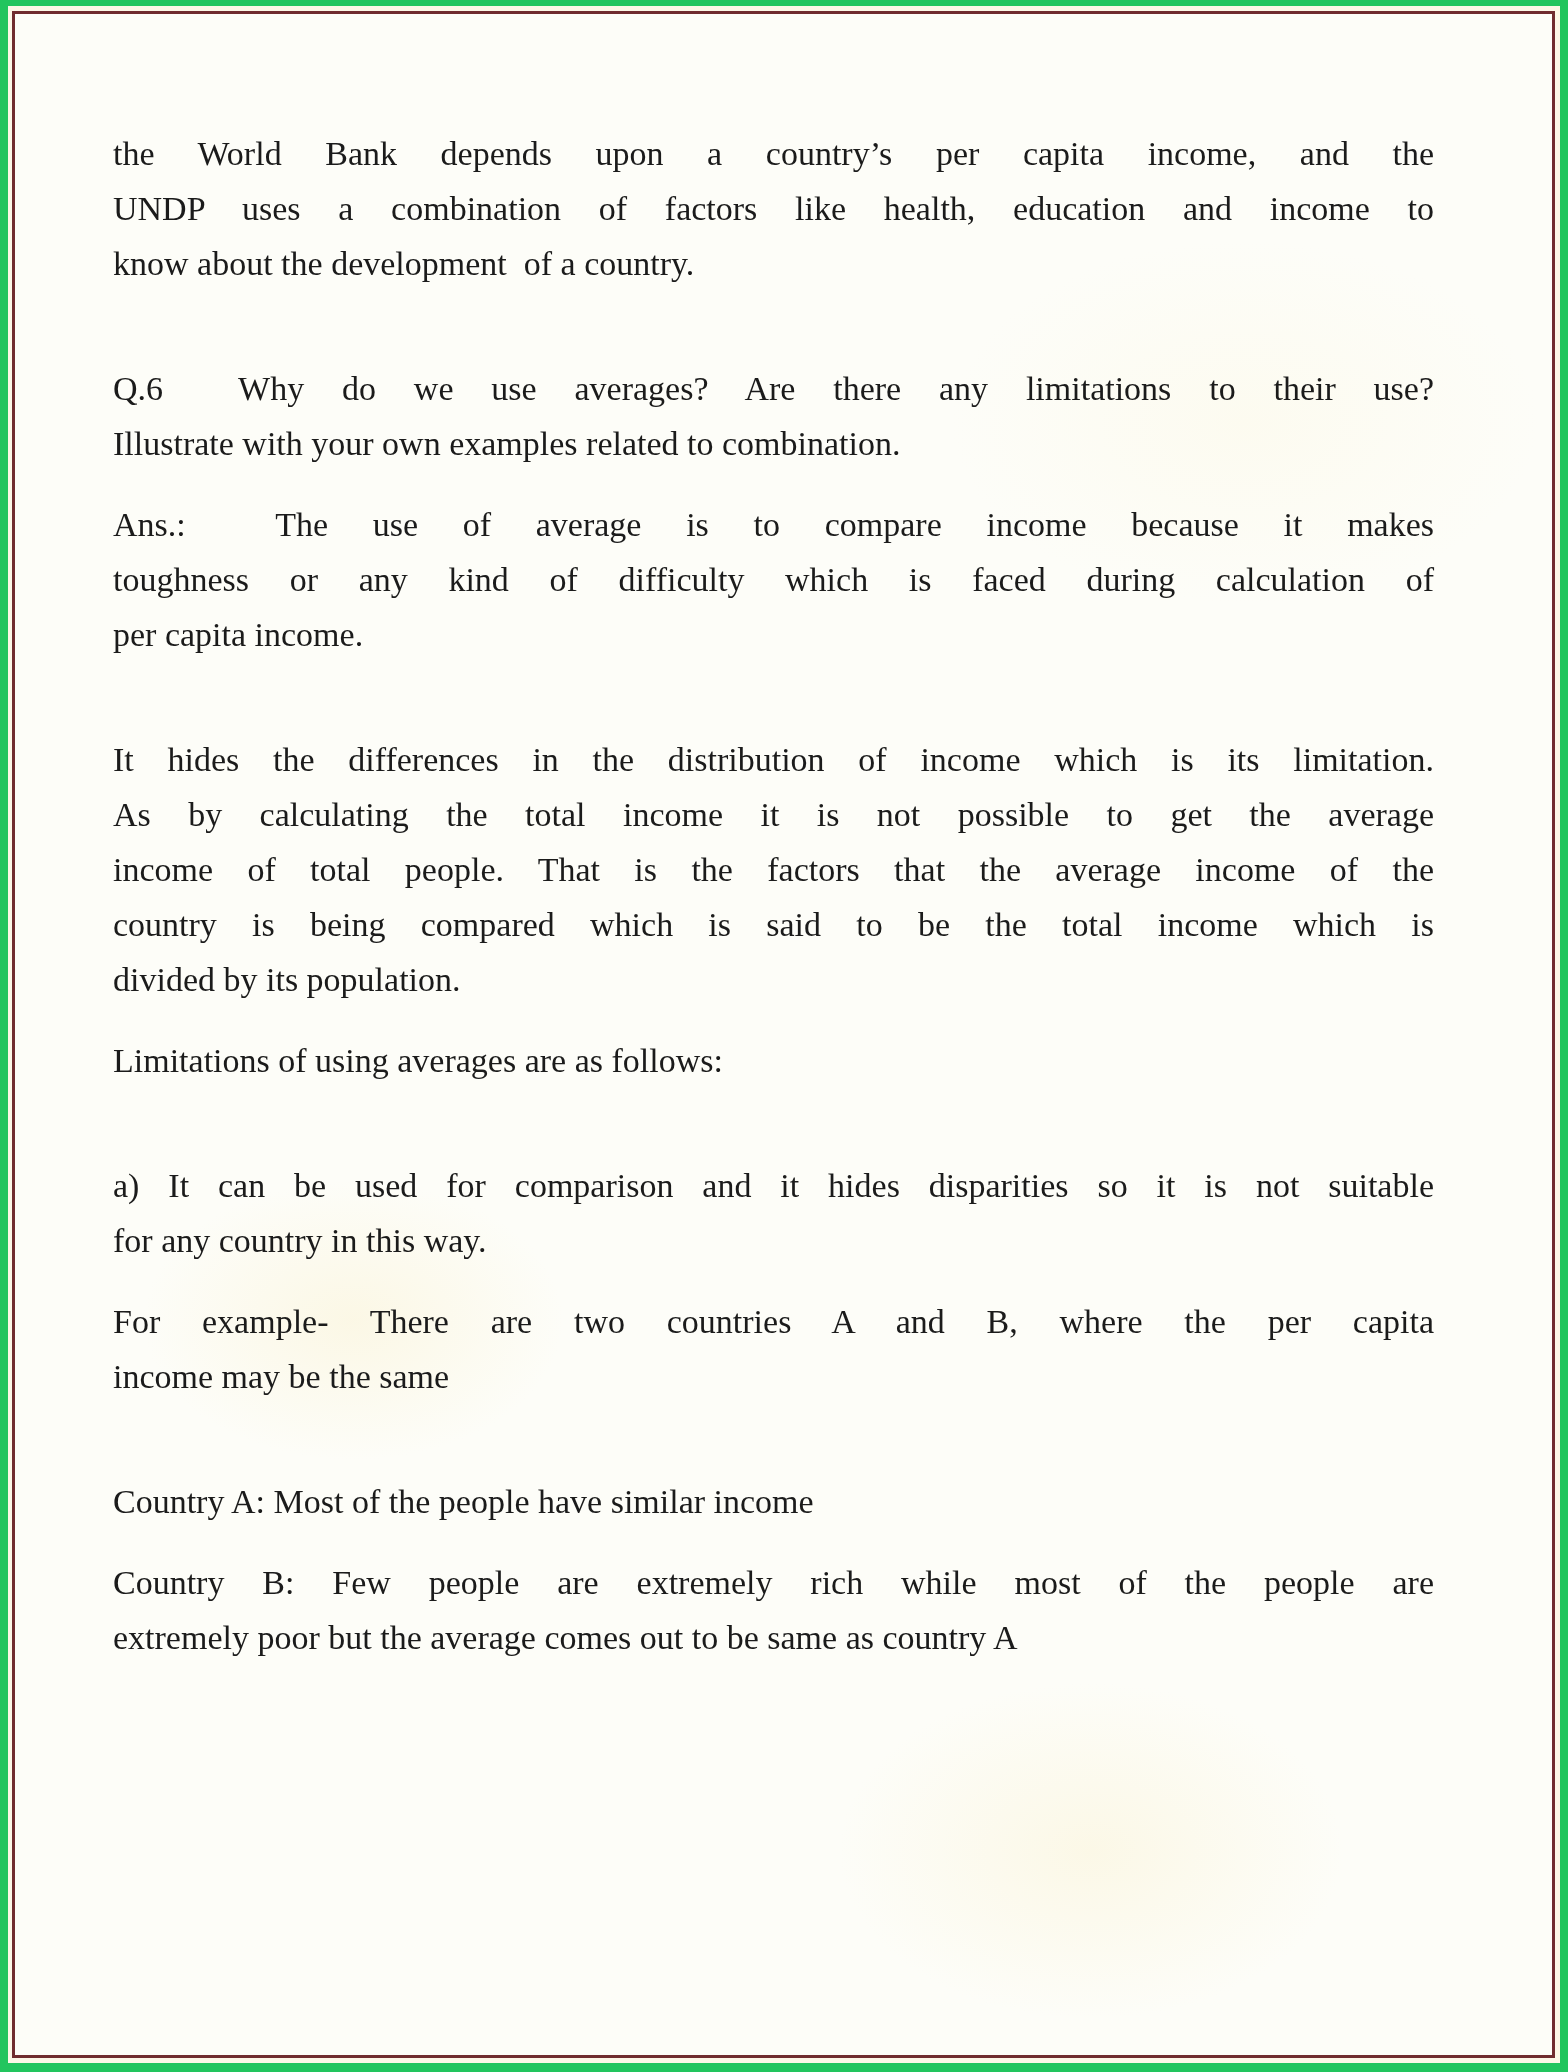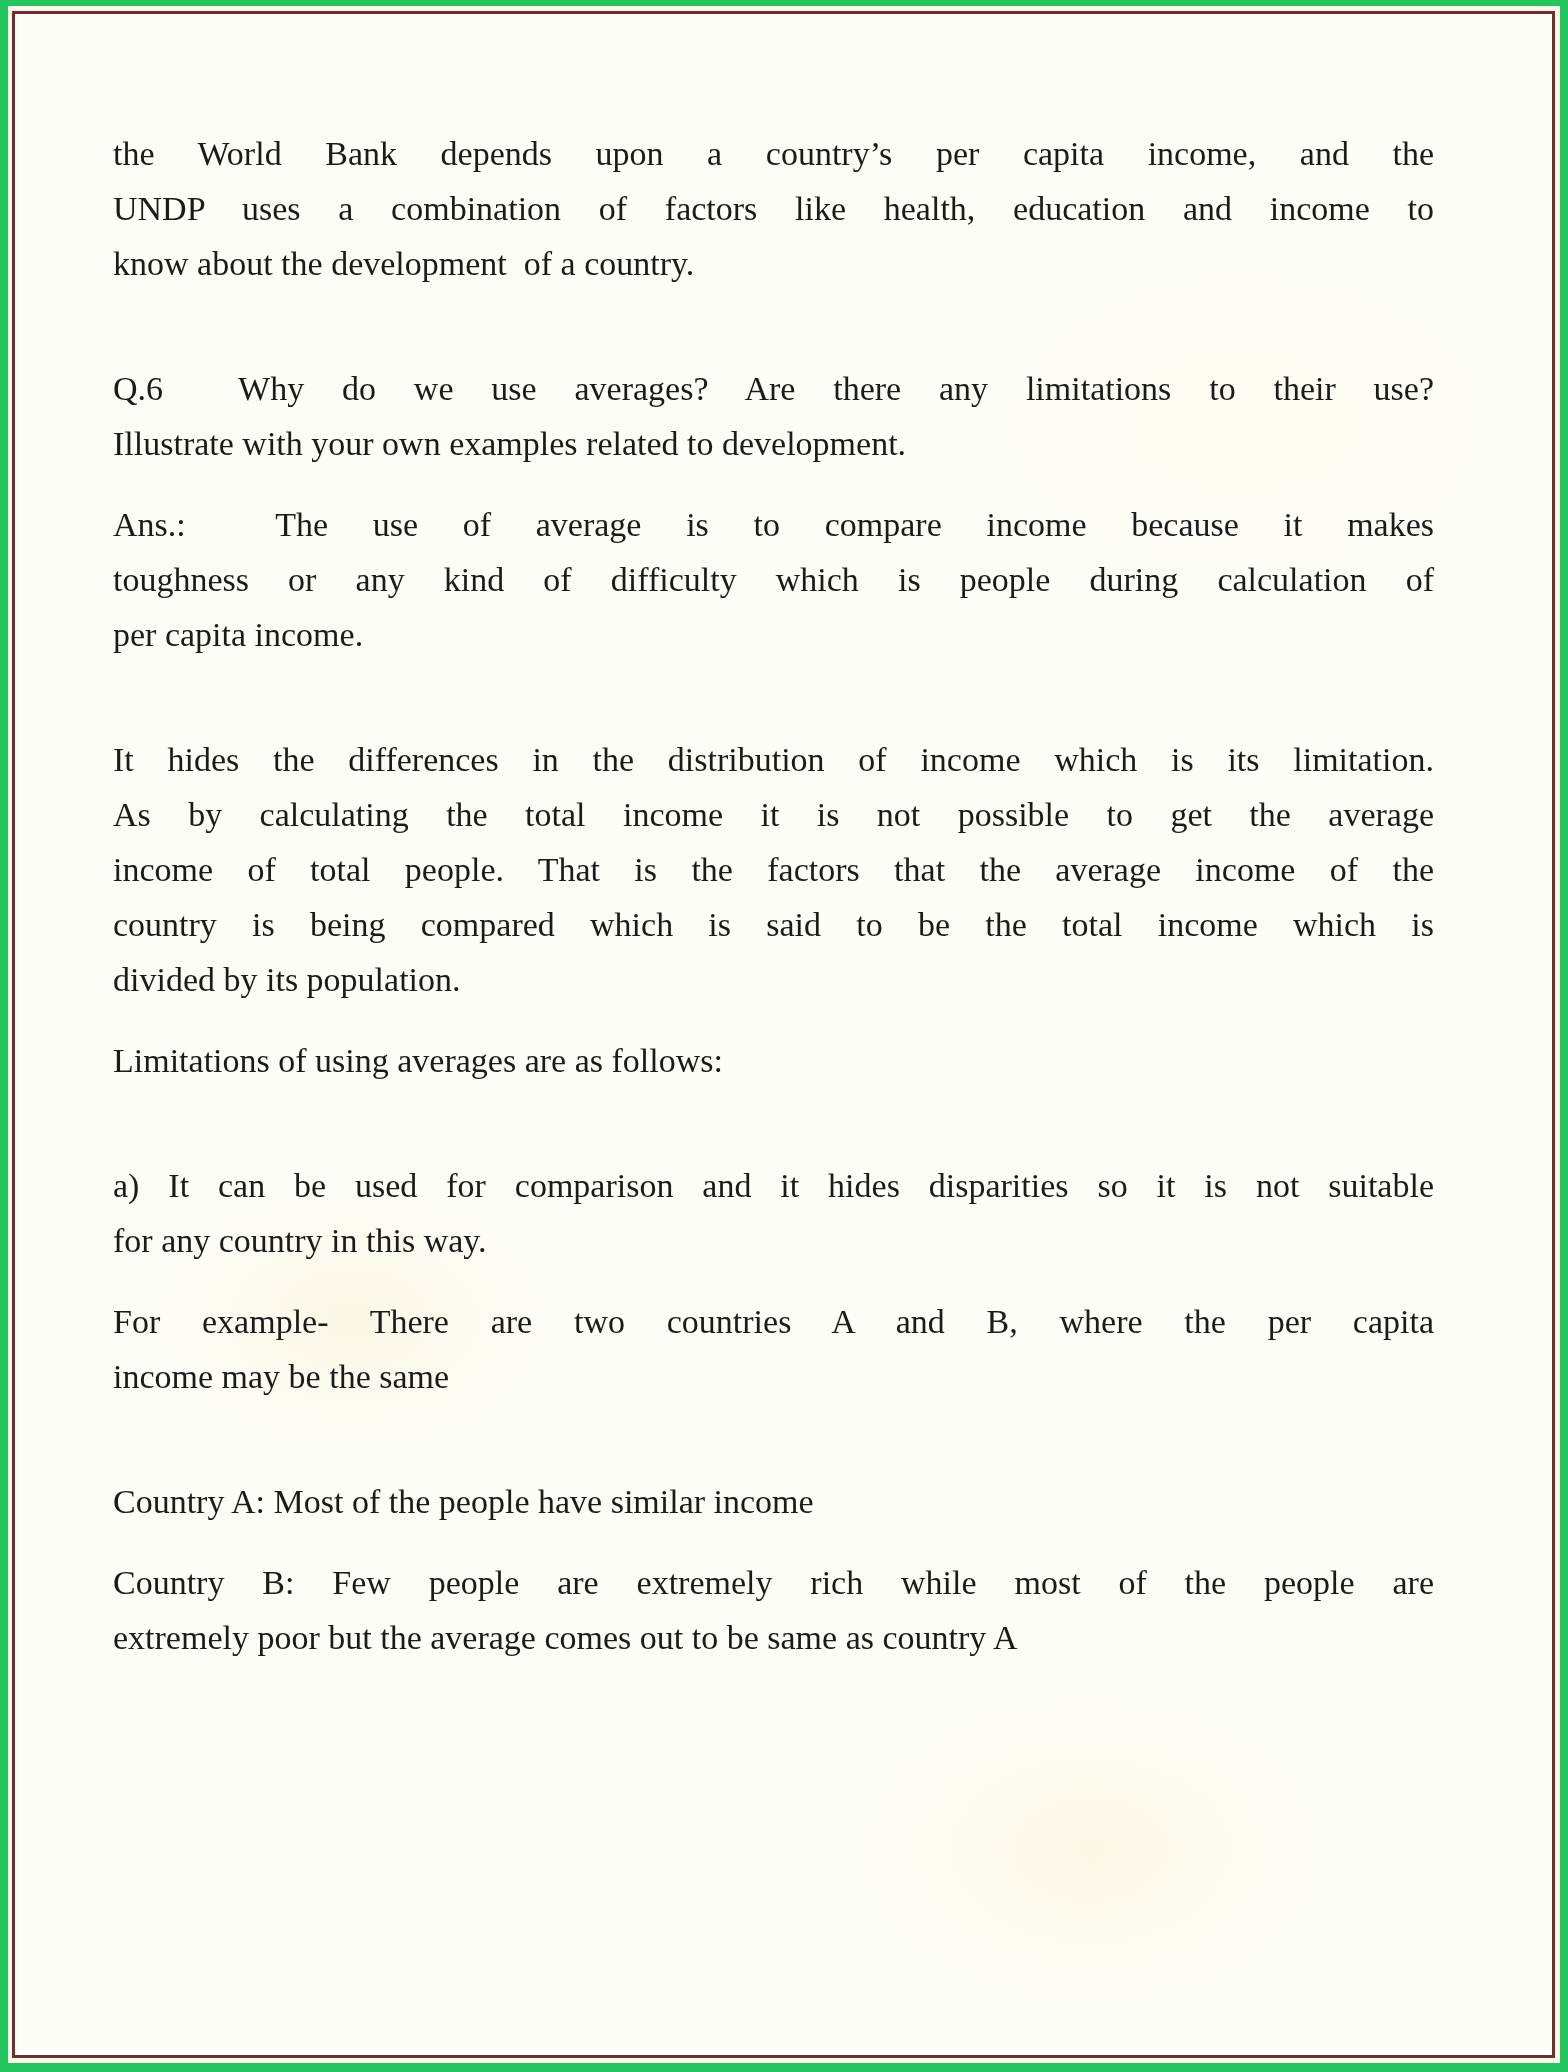--- a/index.html
+++ b/index.html
@@ -64,26 +64,26 @@
       <div class="content">
 
         <div class="para">
           <div class="ln">the World Bank depends upon a country’s per capita income, and the</div>
           <div class="ln">UNDP uses a combination of factors like health, education and income to</div>
           <div class="ln-last">know about the development&nbsp; of a country.</div>
         </div>
 
         <div class="para gap-before">
           <div class="ln">Q.6&nbsp; Why do we use averages? Are there any limitations to their use?</div>
-          <div class="ln-last">Illustrate with your own examples related to development.</div>
+          <div class="ln-last">Illustrate with your own examples related to combination.</div>
         </div>
 
         <div class="para">
           <div class="ln">Ans.:&nbsp;&nbsp;The use of average is to compare income because it makes</div>
-          <div class="ln">toughness or any kind of difficulty which is people during calculation of</div>
+          <div class="ln">toughness or any kind of difficulty which is faced during calculation of</div>
           <div class="ln-last">per capita income.</div>
         </div>
 
         <div class="para gap-before">
           <div class="ln">It hides the differences in the distribution of income which is its limitation.</div>
           <div class="ln">As by calculating the total income it is not possible to get the average</div>
           <div class="ln">income of total people. That is the factors that the average income of the</div>
           <div class="ln">country is being compared which is said to be the total income which is</div>
           <div class="ln-last">divided by its population.</div>
         </div>

